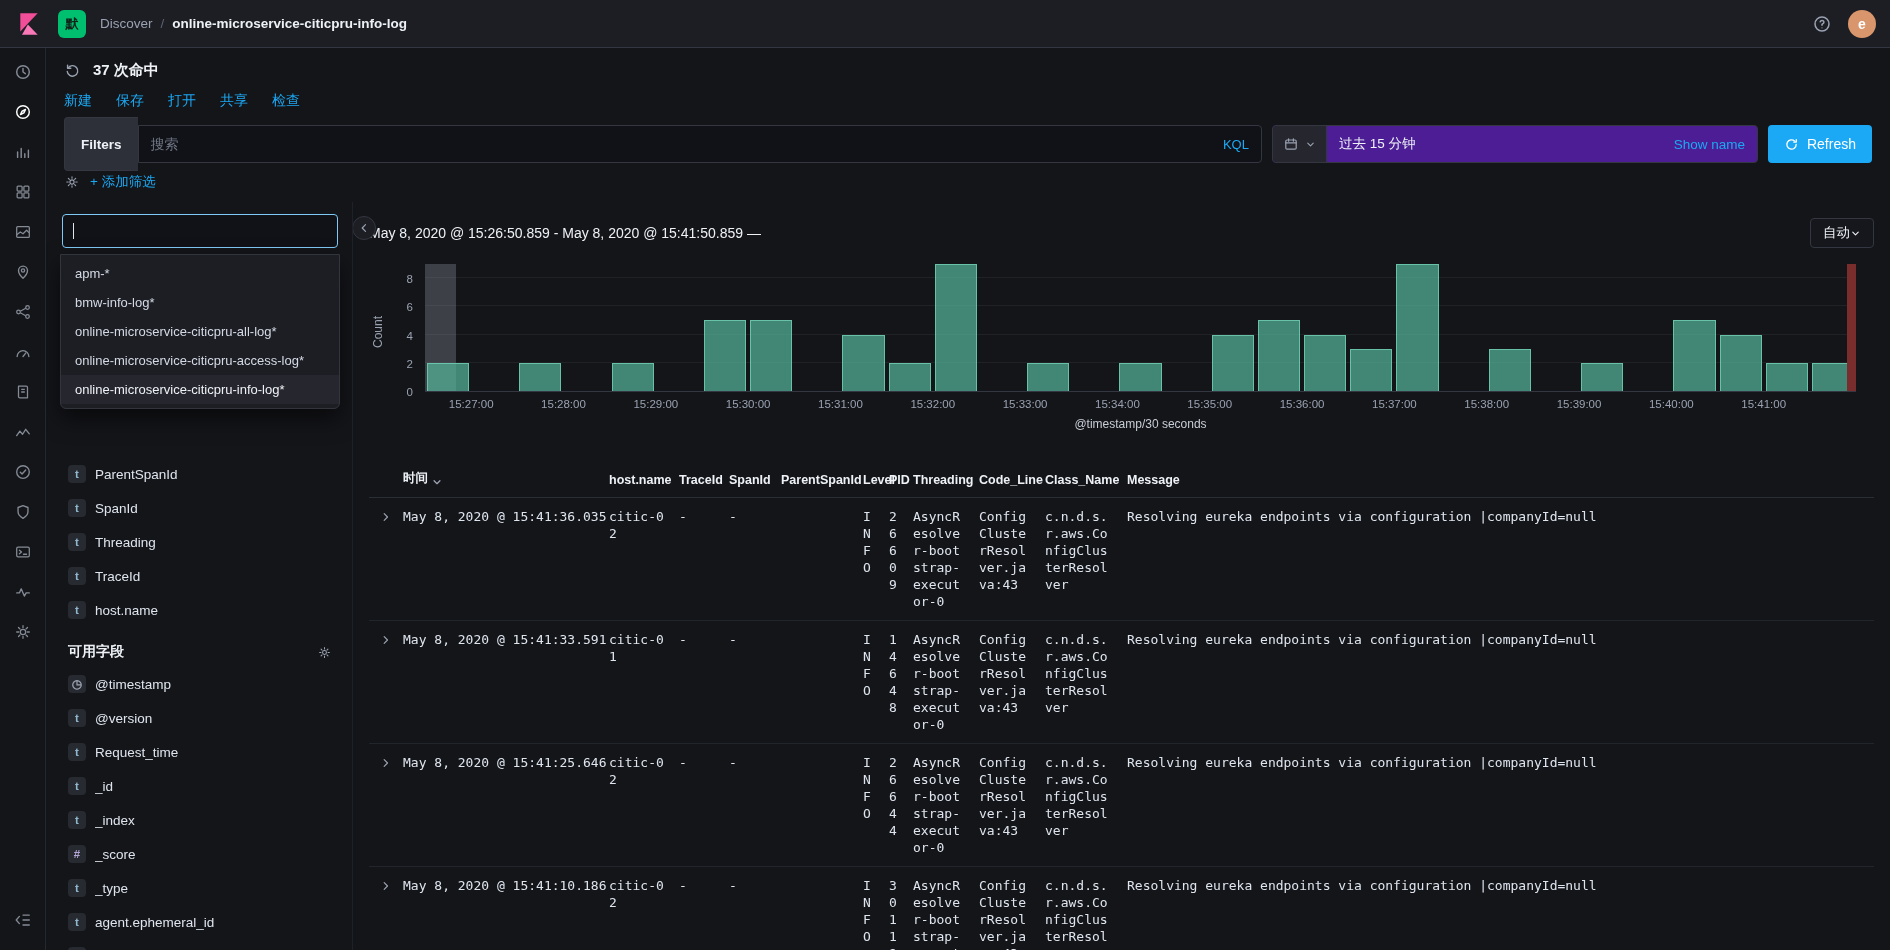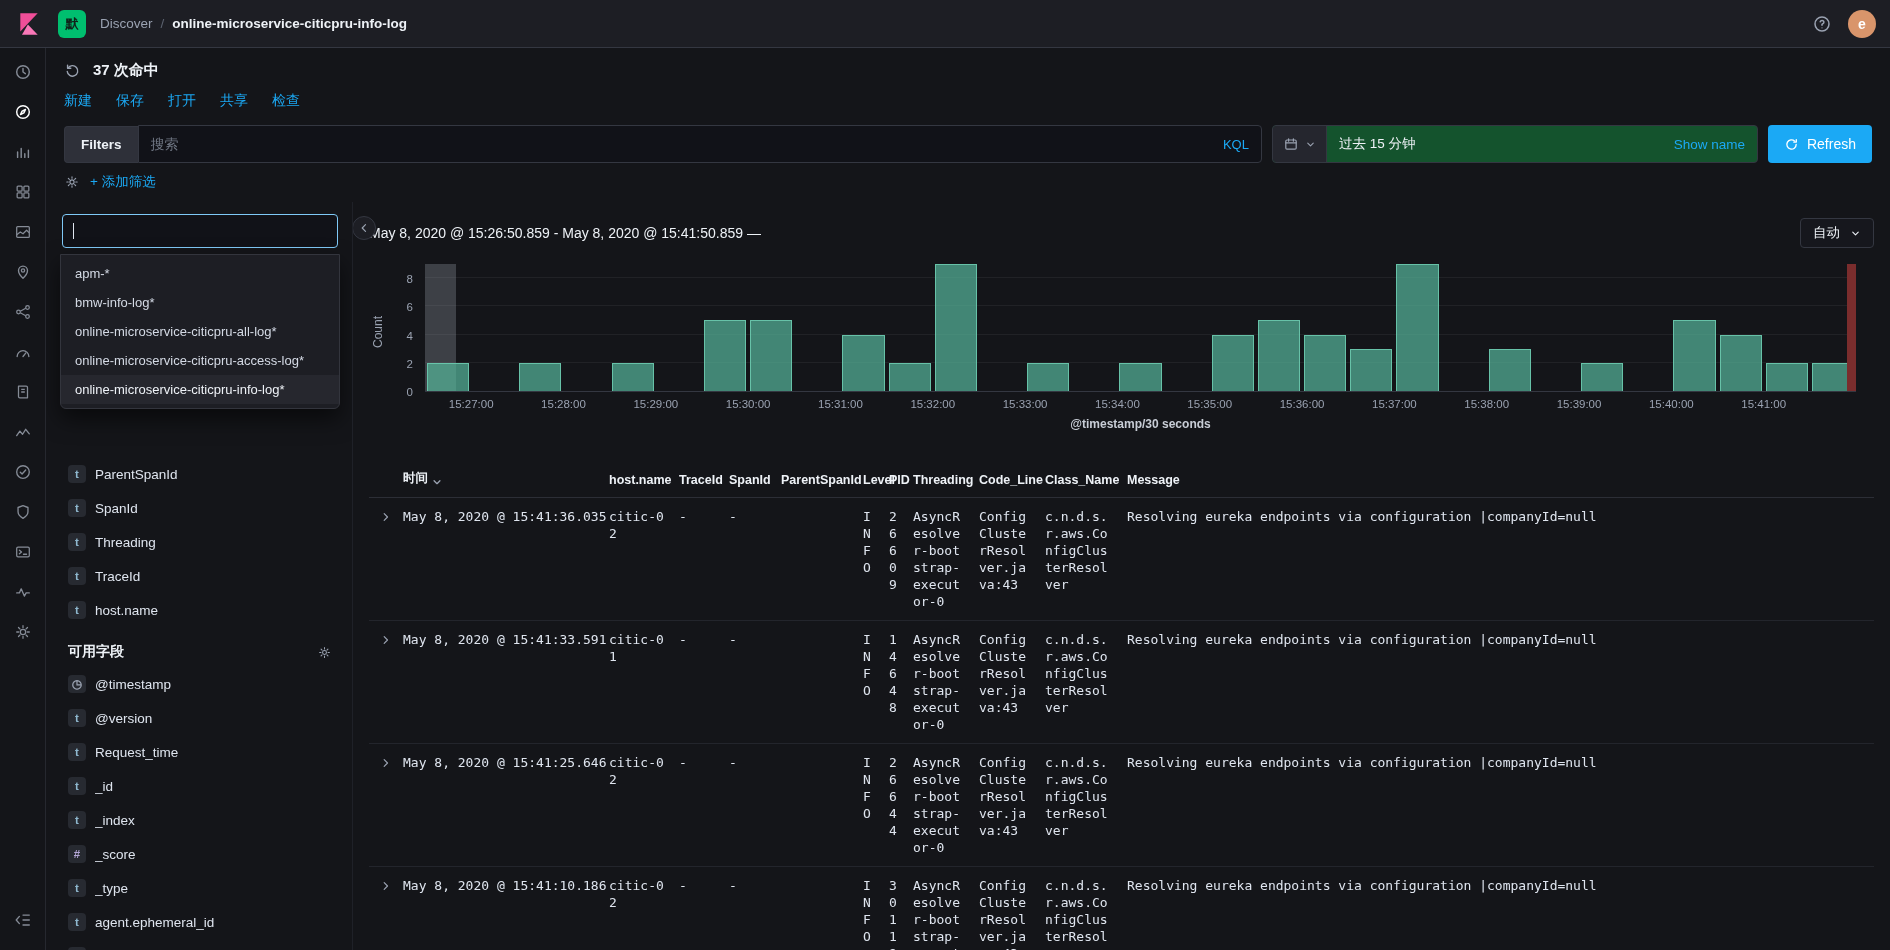--- a/index.html
+++ b/index.html
@@ -47,31 +47,31 @@
 
   .hits-bar { height:44px; display:flex; align-items:center; gap:12px; padding:0 18px; }
   .history-btn { background:none; border:none; color:#9aa2b1; display:flex; }
   .hits-text { font-weight:700; font-size:15px; color:#eef2f7; }
 
   .top-links { display:flex; gap:24px; padding:0 18px 10px; }
   .top-link { color:#1ba9f5; font-size:14px; }
 
   .query-bar { display:flex; align-items:center; padding:0 18px; height:48px; }
   .filters-btn {
-    height:37px; padding:0 16px; background:#2e3039; color:#eef2f7; font-weight:600; font-size:13.5px;
+    height:54px; padding:0 16px; background:#2e3039; color:#eef2f7; font-weight:600; font-size:13.5px;
     border:1px solid #343741; border-right:none; border-radius:4px 0 0 4px;
   }
   .search-box {
     flex:1; height:38px; background:#111218; border:1px solid #343741; border-radius:0 4px 4px 0;
     display:flex; align-items:center; padding:0 12px; min-width:0;
   }
   .search-box input { flex:1; background:transparent; border:none; outline:none; color:#dfe5ef; font-size:14px; font-family:inherit; }
   .search-box input::placeholder { color:#6e7582; }
   .kql { color:#1ba9f5; font-size:13px; margin-left:10px; }
-  .date-group { display:flex; align-items:stretch; height:38px; margin-left:10px; border:1px solid #343741; border-radius:4px; overflow:hidden; background:#14532d; }
+  .date-group { display:flex; align-items:stretch; height:38px; margin-left:10px; border:1px solid #343741; border-radius:4px; overflow:hidden; background:#4c1d95; }
   .date-btn { display:flex; align-items:center; gap:6px; padding:0 10px; background:#25262e; border:none; border-right:1px solid #343741; color:#9aa2b1; }
   .time-range { width:430px; display:flex; align-items:center; justify-content:space-between; padding:0 12px; }
   .time-range-text { color:#eef2f7; font-size:13.5px; }
   .show-dates { color:#1ba9f5; font-size:13.5px; background:none; border:none; }
   .refresh-btn {
     margin-left:10px; height:38px; padding:0 16px; background:#1ba9f5; border:none; border-radius:4px;
     color:#fff; font-size:14px; display:flex; align-items:center; gap:8px;
   }
 
   .filter-row { display:flex; align-items:center; gap:10px; padding:4px 18px 10px; height:34px; }
@@ -116,36 +116,36 @@
   .collapse-btn {
     position:absolute; left:-1px; top:14px; width:24px; height:24px; border-radius:50%;
     background:#1d1e24; border:1px solid #343741; color:#9aa2b1;
     display:flex; align-items:center; justify-content:center; z-index:5;
   }
 
   .chart-header { display:flex; align-items:center; justify-content:space-between; gap:14px; padding:16px 0 8px; }
   .chart-header-text { font-size:14px; color:#eef2f7; }
   .interval-select {
     height:30px; padding:0 12px; background:#16171d; border:1px solid #343741; border-radius:4px;
-    color:#eef2f7; font-size:13.5px; display:flex; align-items:center; gap:10px;
+    color:#eef2f7; font-size:13.5px; display:flex; align-items:center; 
   }
 
   .chart { position:relative; height:176px; margin:2px 6px 0; }
   .y-axis-label {
     position:absolute; left:-4px; top:42%; transform:rotate(-90deg) translateX(-50%); transform-origin:left top;
     color:#9aa2b1; font-size:12px;
   }
   .plot { position:absolute; left:50px; right:12px; top:6px; bottom:42px; border-bottom:1px solid #343741; }
   .gridline { position:absolute; left:0; right:0; height:1px; background:rgba(255,255,255,0.06); }
   .y-tick { position:absolute; left:-12px; transform:translateX(-100%); color:#9aa2b1; font-size:11.5px; }
   .bar { position:absolute; bottom:0; background:rgba(84,179,153,0.72); border:1px solid rgba(109,204,177,0.85); border-bottom:none; }
   .partial-overlay { position:absolute; left:0; top:0; bottom:0; width:2.2%; background:rgba(170,175,185,0.28); }
   .current-marker { position:absolute; right:0; top:0; bottom:0; width:9px; background:#7a2d2d; }
   .x-tick { position:absolute; top:calc(100% + 7px); transform:translateX(-50%); color:#9aa2b1; font-size:11.5px; white-space:nowrap; }
-  .x-axis-title { position:absolute; top:calc(100% + 26px); left:50%; transform:translateX(-50%); color:#c8cdd6; font-size:12px; font-weight:700; }
+  .x-axis-title { position:absolute; top:calc(100% + 26px); left:50%; transform:translateX(-50%); color:#c8cdd6; font-size:12px; font-weight:400; }
 
   
   .doc-table { margin-top:30px; }
   .doc-head { display:flex; align-items:flex-end; padding:6px 0 10px; border-bottom:1px solid #2c2e36; }
   .hcell { font-weight:700; font-size:12.5px; color:#eef2f7; white-space:nowrap; padding-right:14px; display:flex; align-items:flex-end; gap:4px; }
   .doc-row { display:flex; align-items:flex-start; border-top:1px solid #23252c; padding:10px 0; }
   .doc-row:first-child { border-top:none; }
   .expand { width:34px; flex:none; background:none; border:none; color:#9aa2b1; display:flex; justify-content:center; padding-top:3px; }
   .cell {
     font-family:"DejaVu Sans Mono", monospace; font-size:13px; line-height:17px;

